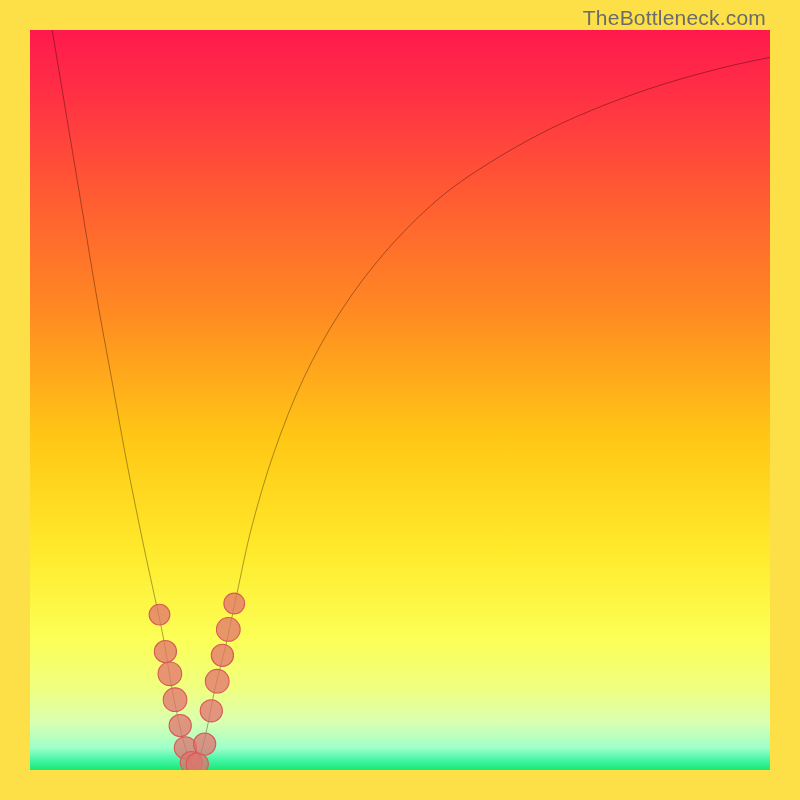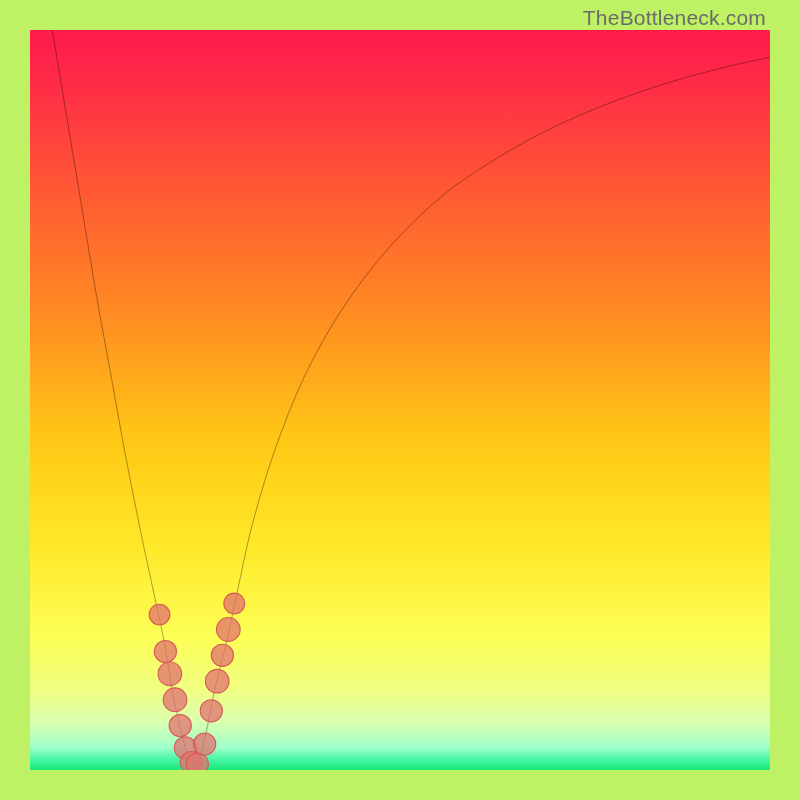--- a/index.html
+++ b/index.html
@@ -9,21 +9,21 @@
     height: 800px;
     overflow: hidden;
     background: #000;
     font-family: Arial, Helvetica, sans-serif;
   }
   .frame {
     position: absolute;
     top: 0; left: 0;
     width: 800px;
     height: 800px;
-    background: #bef264;
+    background: #fde047;
   }
   .plot-area {
     position: absolute;
     top: 30px;
     left: 30px;
     width: 740px;
     height: 740px;
     overflow: hidden;
   }
   .gradient {

